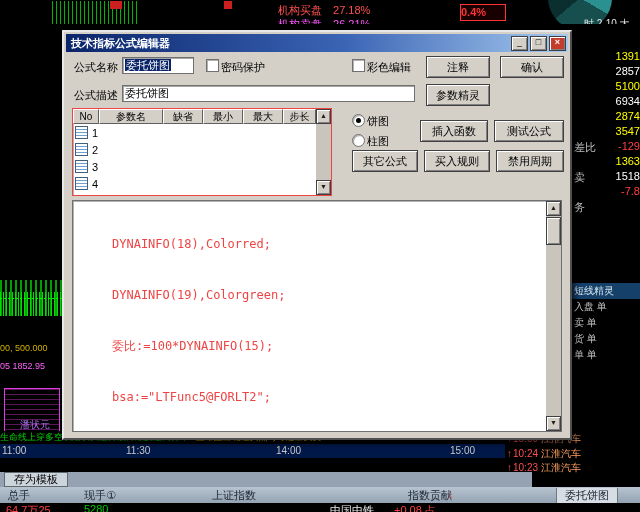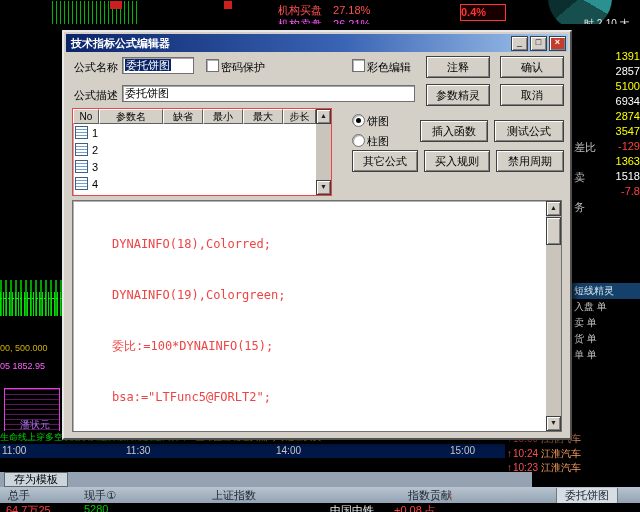--- a/index.html
+++ b/index.html
@@ -264,21 +264,20 @@
     <span class="cb" style="left:288px;top:27px"></span>
     <span class="lbl" style="left:303px;top:28px">彩色编辑</span>
     <div class="btn" style="left:362px;top:24px;width:62px">注释</div>
     <div class="btn" style="left:436px;top:24px;width:62px">确认</div>
 
     <span class="lbl" style="left:10px;top:56px">公式描述</span>
     <div class="field" style="left:58px;top:53px;width:293px;height:17px">
       <span>委托饼图</span>
     </div>
     <div class="btn" style="left:362px;top:52px;width:62px">参数精灵</div>
-    <div class="btn" style="left:436px;top:52px;width:62px">取消</div>
 
     <div id="ptable" class="abs">
       <div id="phead">
         <span class="pth" style="width:26px">No</span>
         <span class="pth" style="width:64px">参数名</span>
         <span class="pth" style="width:40px">缺省</span>
         <span class="pth" style="width:40px">最小</span>
         <span class="pth" style="width:40px">最大</span>
         <span class="pth" style="width:33px">步长</span>
       </div>

